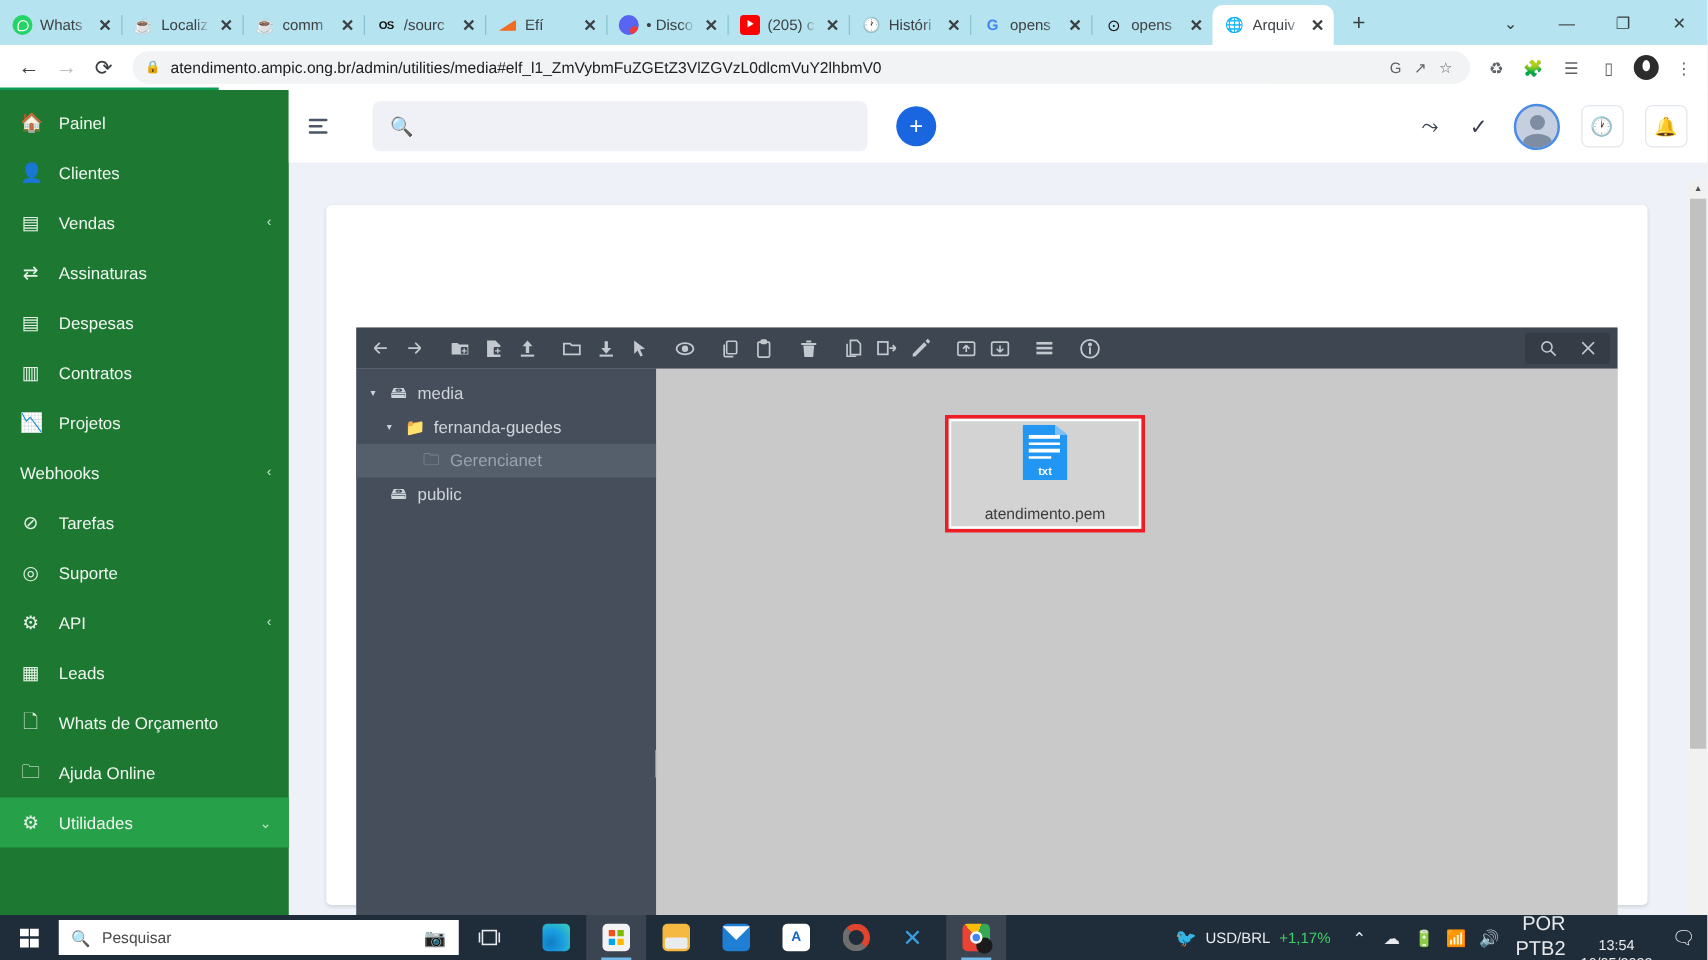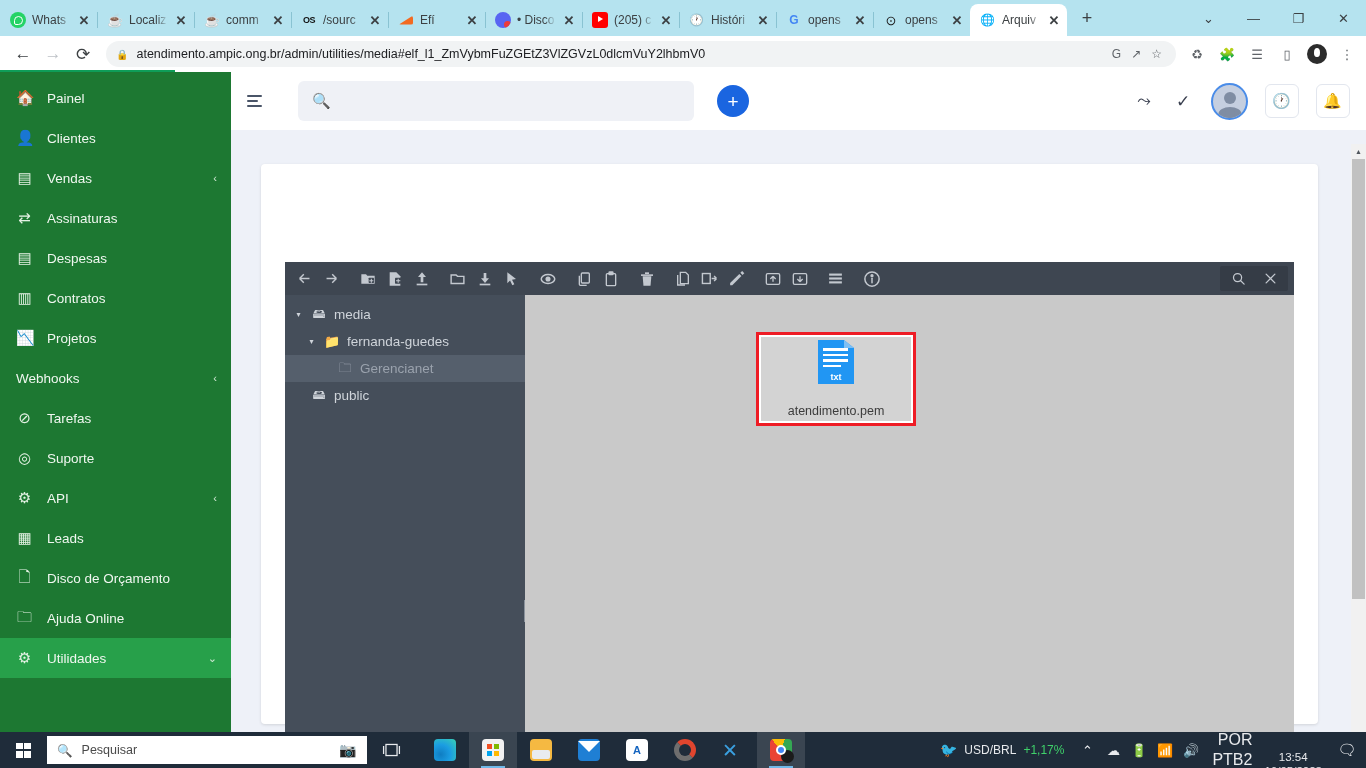--- a/index.html
+++ b/index.html
@@ -576,21 +576,21 @@
           <span class="mi-icon">⚙</span>
           <span class="mi-label">API</span>
           <span class="chev">‹</span>
         </div>
         <div class="mi">
           <span class="mi-icon">▦</span>
           <span class="mi-label">Leads</span>
         </div>
         <div class="mi">
           <span class="mi-icon">🗋</span>
-          <span class="mi-label">Disco de Orçamento</span>
+          <span class="mi-label">Whats de Orçamento</span>
         </div>
         <div class="mi">
           <span class="mi-icon">🗀</span>
           <span class="mi-label">Ajuda Online</span>
         </div>
         <div class="mi active">
           <span class="mi-icon">⚙</span>
           <span class="mi-label">Utilidades</span>
           <span class="chev">⌄</span>
         </div>

